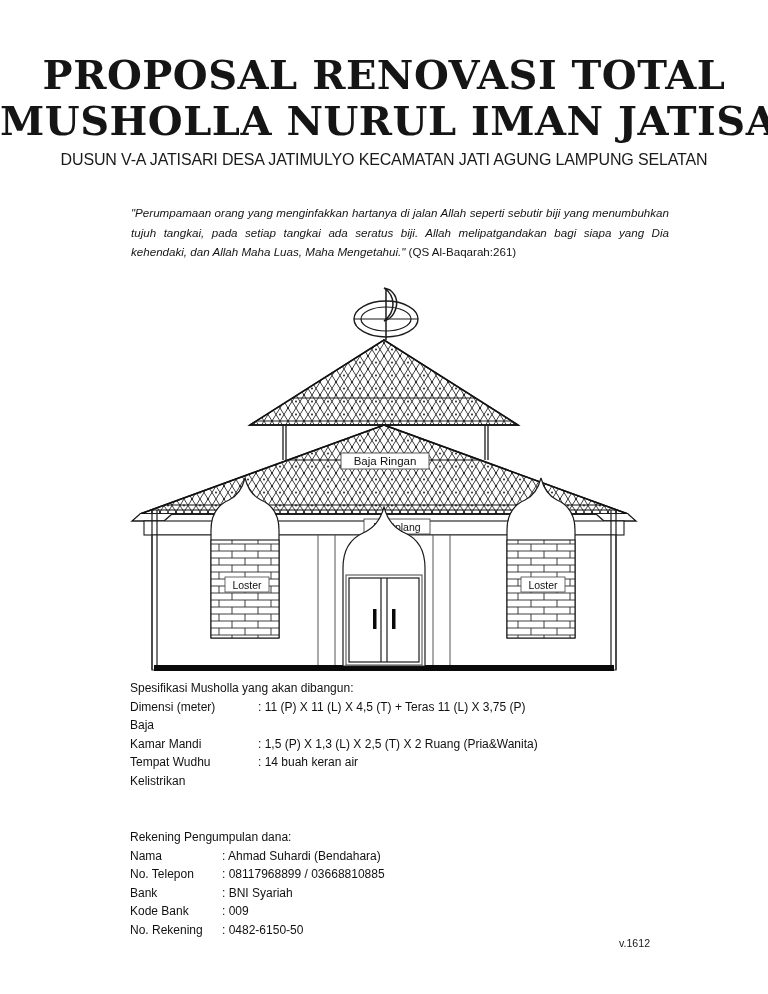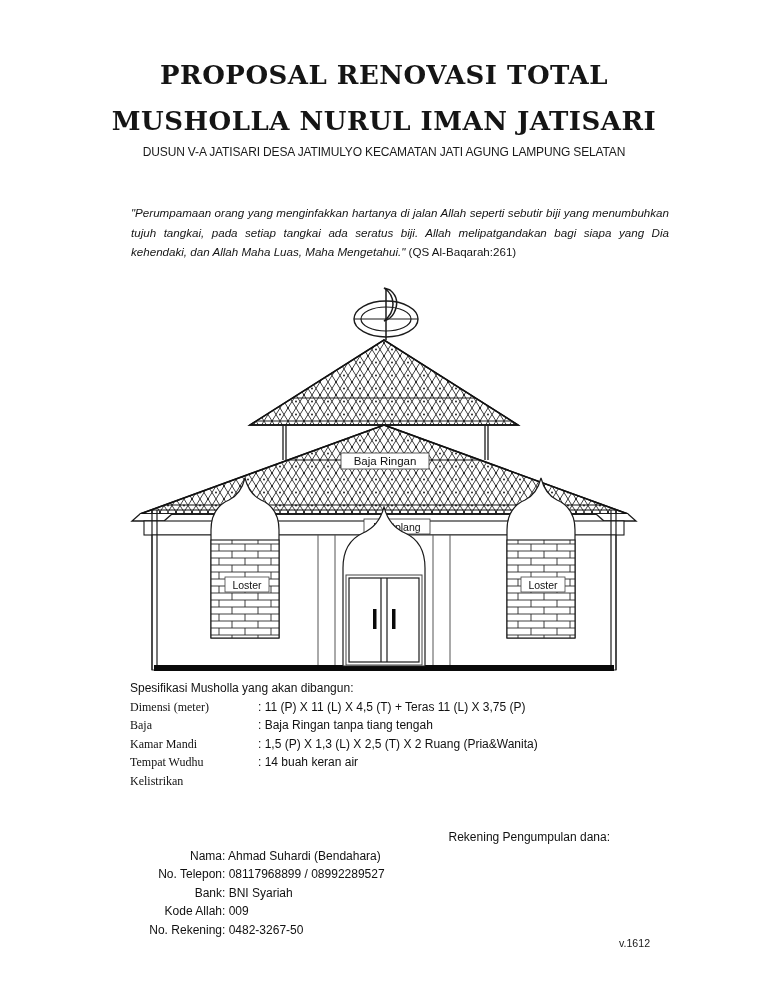--- a/index.html
+++ b/index.html
@@ -20,31 +20,31 @@
   .doc-header {
     position: absolute;
     left: 0;
     top: 58px;
     width: 768px;
     text-align: center;
   }
   .title-line {
     font-family: "DejaVu Serif", serif;
     font-weight: bold;
-    font-size: 26px;
+    font-size: 40px;
     letter-spacing: 0.5px;
     line-height: 34px;
     color: #151515;
     white-space: nowrap;
   }
   .title-line-2 { margin-top: 12px; }
   .subtitle {
-    margin-top: 7px;
+    margin-top: 13px;
     font-family: "Liberation Sans", sans-serif;
-    font-size: 12px;
+    font-size: 16px;
     letter-spacing: -0.15px;
     color: #1a1a1a;
     white-space: nowrap;
   }
 
   
   .quote-block {
     position: absolute;
     left: 131px;
     top: 203px;
@@ -68,28 +68,28 @@
   .drawing svg { display: block; width: 512px; height: 400px; }
 
   
   .text-block {
     position: absolute;
     font-size: 12px;
     line-height: 18.6px;
     color: #111111;
   }
   .spec-block { left: 130px; top: 679px; width: 520px; }
-  .bank-block { left: 130px; top: 828px; width: 480px; text-align: right; }
+  .bank-block { left: 130px; top: 828px; width: 480px; }
 
   .block-heading { white-space: nowrap; }
 
   .row { display: flex; white-space: nowrap; }
   .row .k { flex: 0 0 auto; }
   .row .v { flex: 0 0 auto; }
-  .spec-block .row .k { width: 128px; font-family: Liberation Serif, serif; }
+  .spec-block .row .k { width: 128px; }
   .bank-block .row .k { width: 92px; }
 
   
   .version {
     position: absolute;
     left: 619px;
     top: 906px;
     font-size: 10.6px;
     color: #1a1a1a;
     margin-top: 31px;
@@ -238,21 +238,20 @@
 </div>
 
 <div class="text-block spec-block">
   <div class="block-heading">Spesifikasi Musholla yang akan dibangun:</div>
   <div class="row">
     <span class="k">Dimensi (meter)</span>
     <span class="v">: 11 (P) X 11 (L) X 4,5 (T) + Teras 11 (L) X 3,75 (P)</span>
   </div>
   <div class="row">
     <span class="k">Baja</span>
-    <span class="v">: Baja Ringan tanpa tiang tengah</span>
   </div>
   <div class="row">
     <span class="k">Kamar Mandi</span>
     <span class="v">: 1,5 (P) X 1,3 (L) X 2,5 (T) X 2 Ruang (Pria&amp;Wanita)</span>
   </div>
   <div class="row">
     <span class="k">Tempat Wudhu</span>
     <span class="v">: 14 buah keran air</span>
   </div>
   <div class="row">
@@ -261,29 +260,29 @@
 </div>
 
 <div class="text-block bank-block">
   <div class="block-heading">Rekening Pengumpulan dana:</div>
   <div class="row">
     <span class="k">Nama</span>
     <span class="v">: Ahmad Suhardi (Bendahara)</span>
   </div>
   <div class="row">
     <span class="k">No. Telepon</span>
-    <span class="v">: 08117968899 / 08992289527</span>
+    <span class="v">: 08117968899 / 03668810885</span>
   </div>
   <div class="row">
     <span class="k">Bank</span>
     <span class="v">: BNI Syariah</span>
   </div>
   <div class="row">
-    <span class="k">Kode Allah</span>
+    <span class="k">Kode Bank</span>
     <span class="v">: 009</span>
   </div>
   <div class="row">
     <span class="k">No. Rekening</span>
-    <span class="v">: 0482-3267-50</span>
+    <span class="v">: 0482-6150-50</span>
   </div>
 </div>
 
 <div class="version">v.1612</div>
 
 </body></html>

